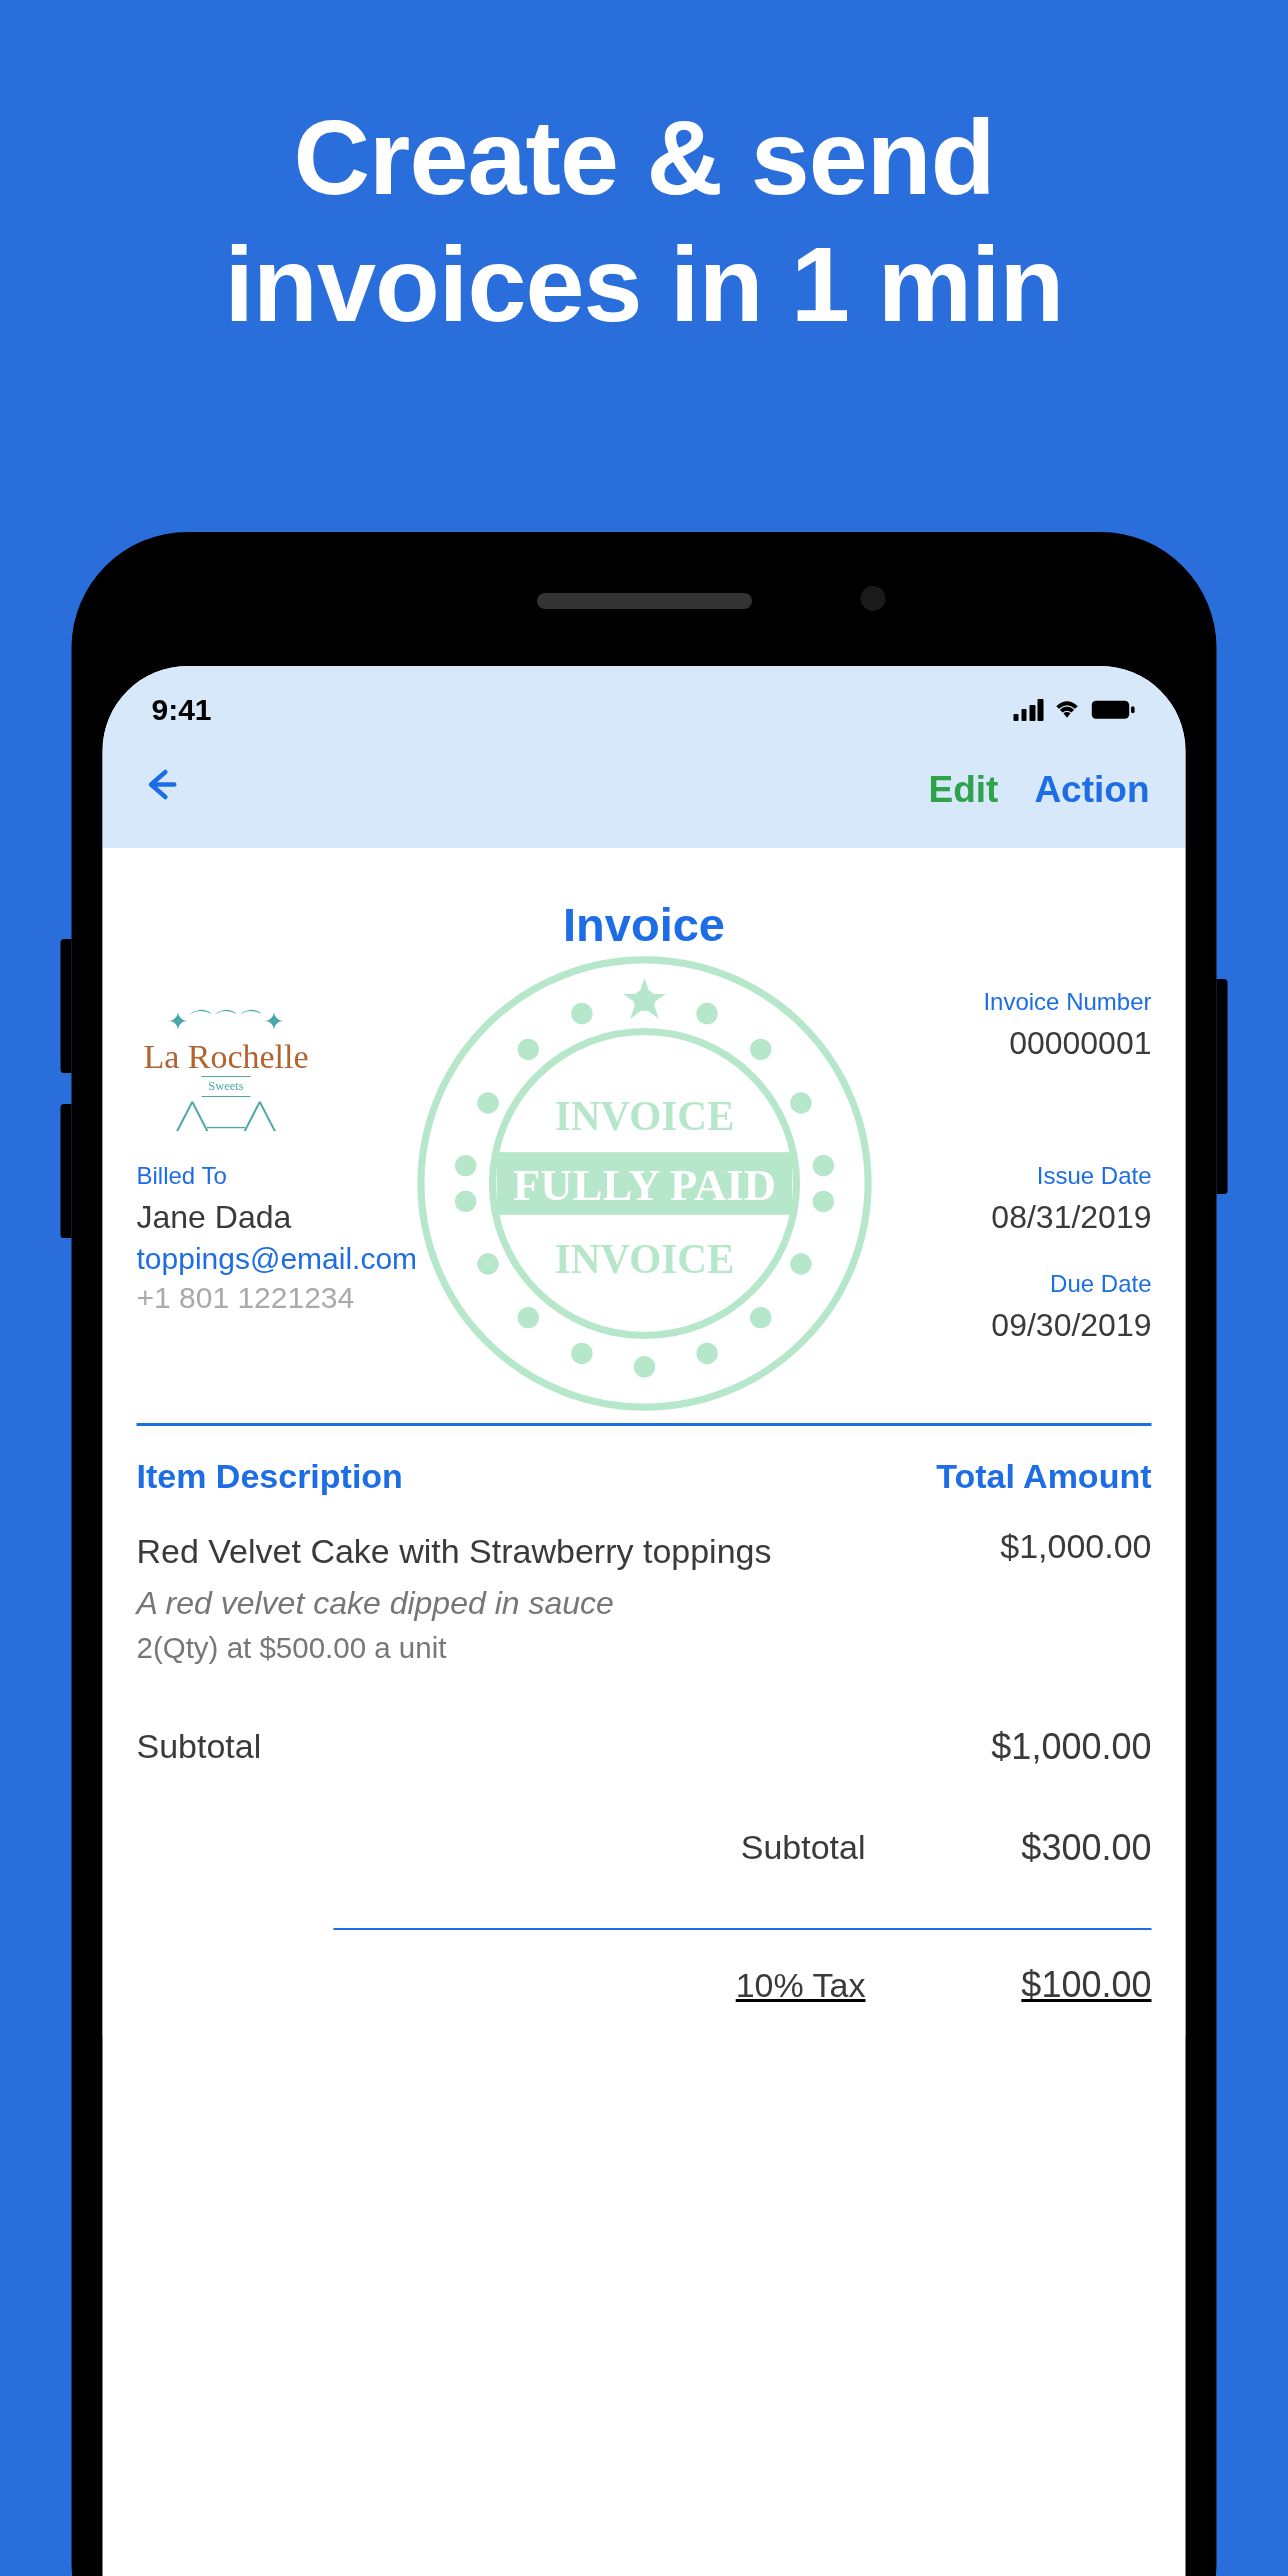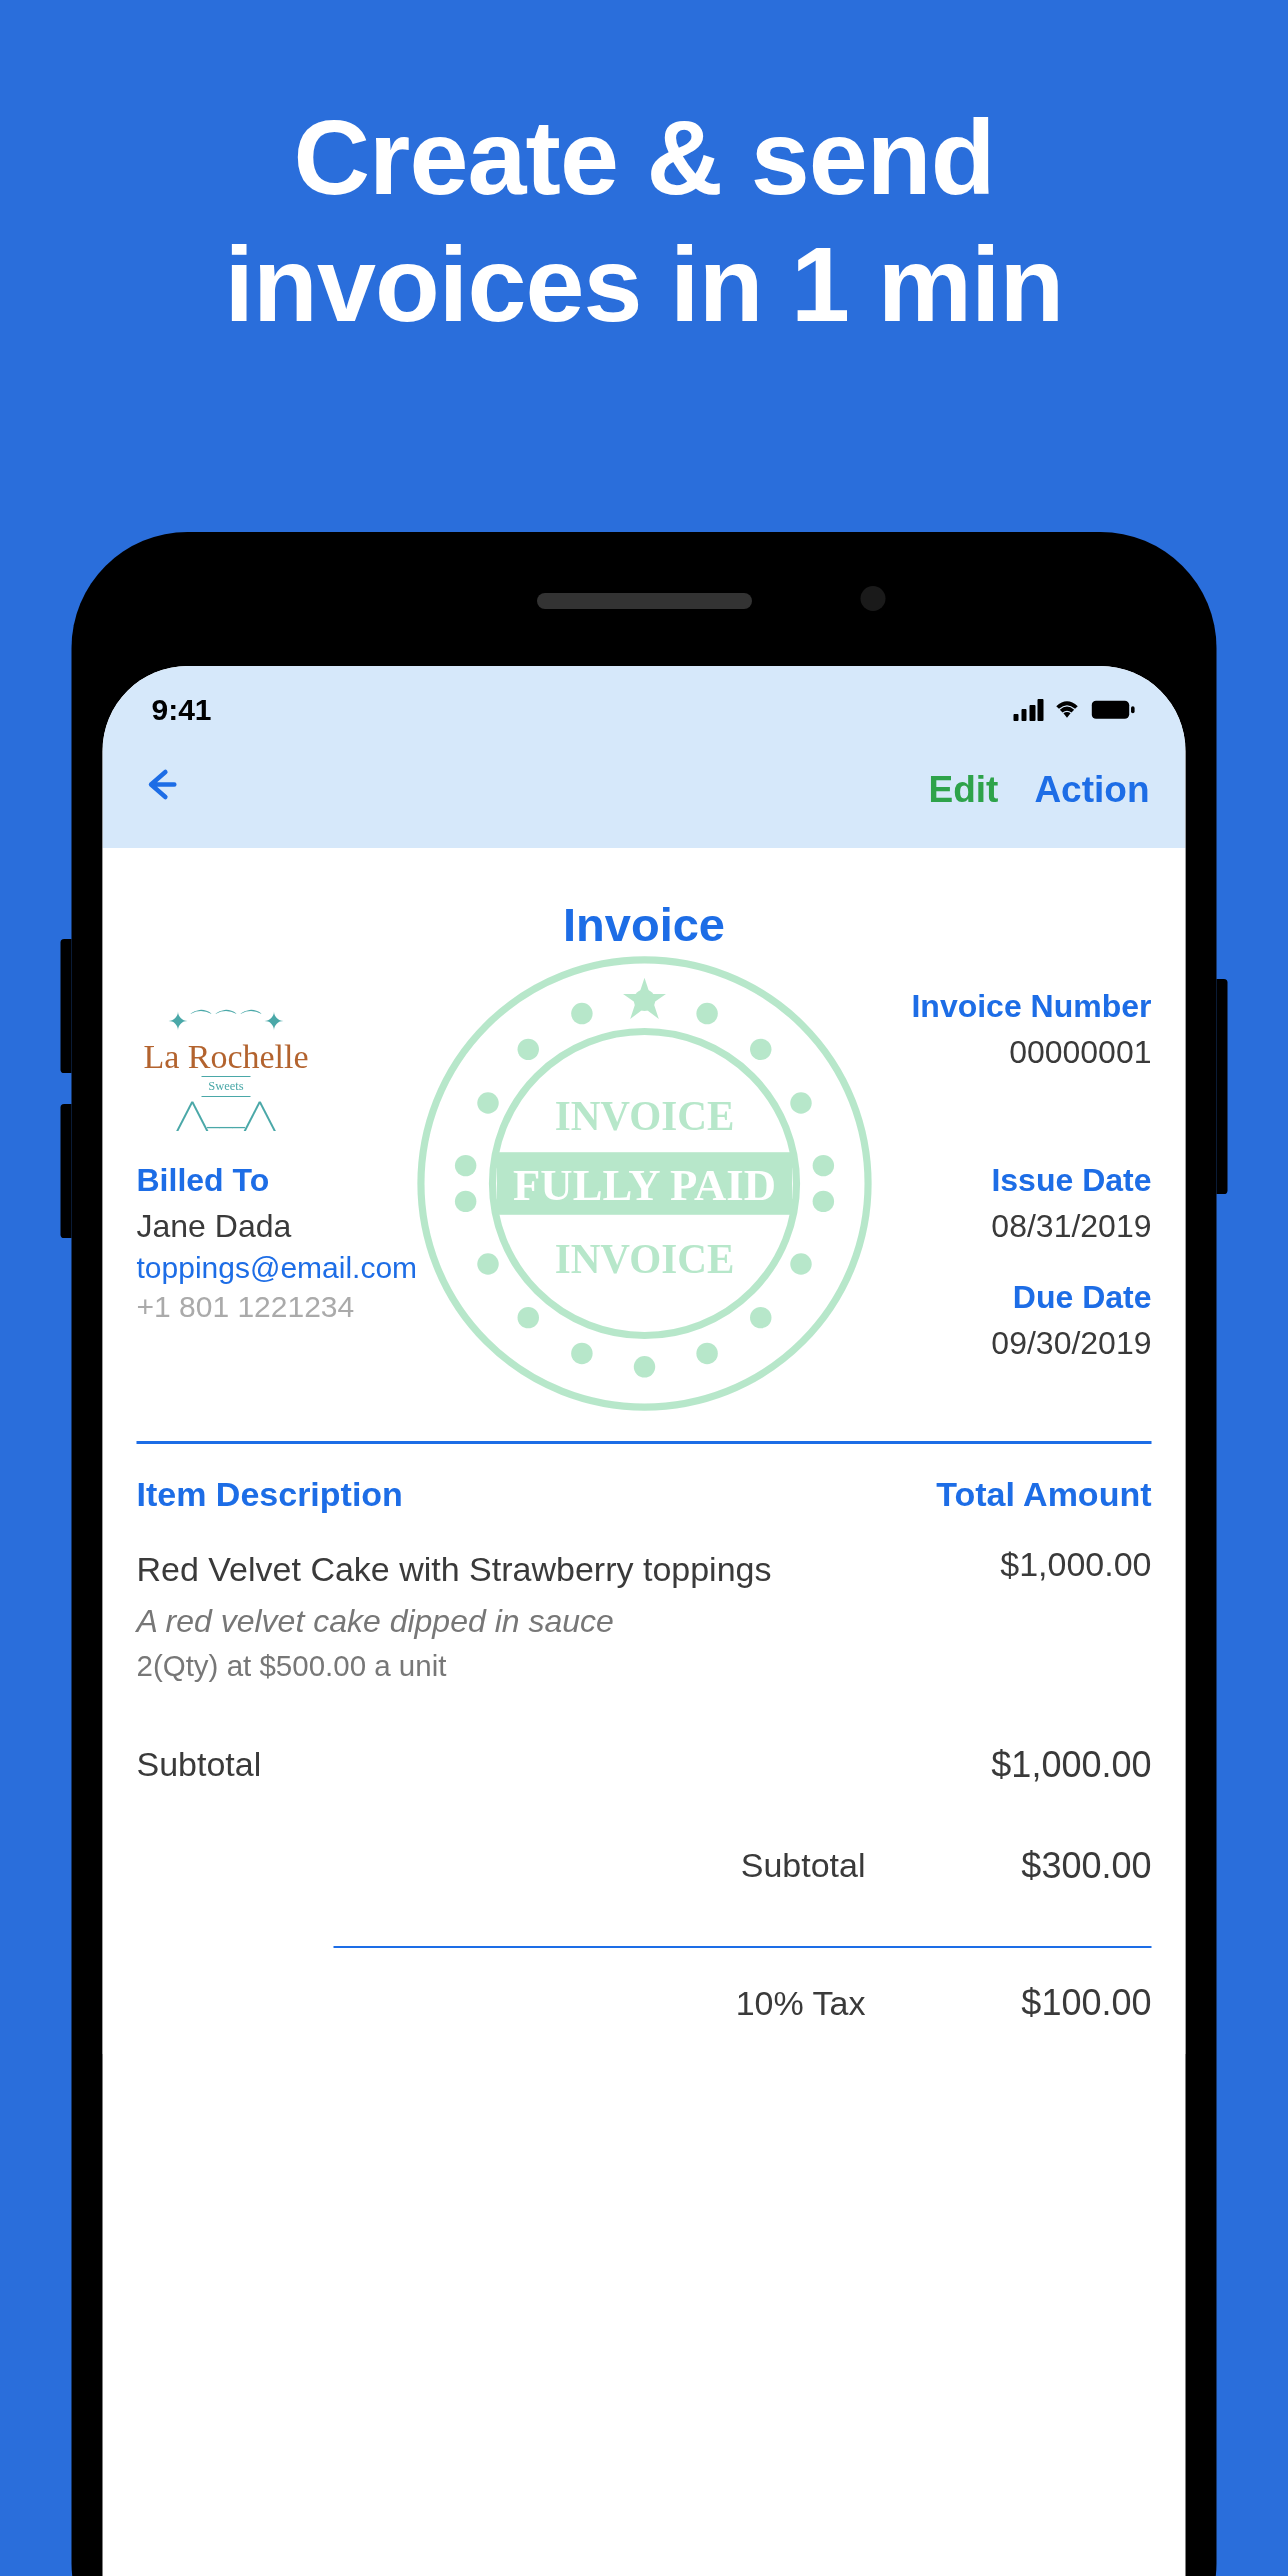--- a/index.html
+++ b/index.html
@@ -151,22 +151,22 @@
 }
 .logo-ornament {
   color: #4aa8a8;
   font-size: 25px;
 }
 .info-section { display: flex; justify-content: space-between; margin-top: 13.4px; }
 .left-info { flex: 1; }
 .right-info { text-align: right; }
 .label-blue {
   color: #1d6de6;
-  font-size: 32px;
-  font-weight: 700;
+  font-size: 24px;
+  font-weight: 400;
   margin-bottom: 9px;
 }
 .value-text {
   color: #3a3a3a;
   font-size: 32px;
   margin-bottom: 5.4px;
 }
 .email-text {
   color: #1d6de6;
   font-size: 30px;
@@ -411,21 +411,21 @@
         <span class="summary-value">$1,000.00</span>
       </div>
 
       <div class="summary-row">
         <span class="summary-label">Subtotal</span>
         <span class="summary-value">$300.00</span>
       </div>
 
       <div class="divider-short"></div>
 
-      <div class="summary-row" style="padding-top:4.5px;">
+      <div class="summary-row" style="padding-top:4.5px;text-decoration:underline;">
         <span class="summary-label">10% Tax</span>
         <span class="summary-value">$100.00</span>
       </div>
 
     </div>
   </div>
 </div>
 
 
 </body></html>

